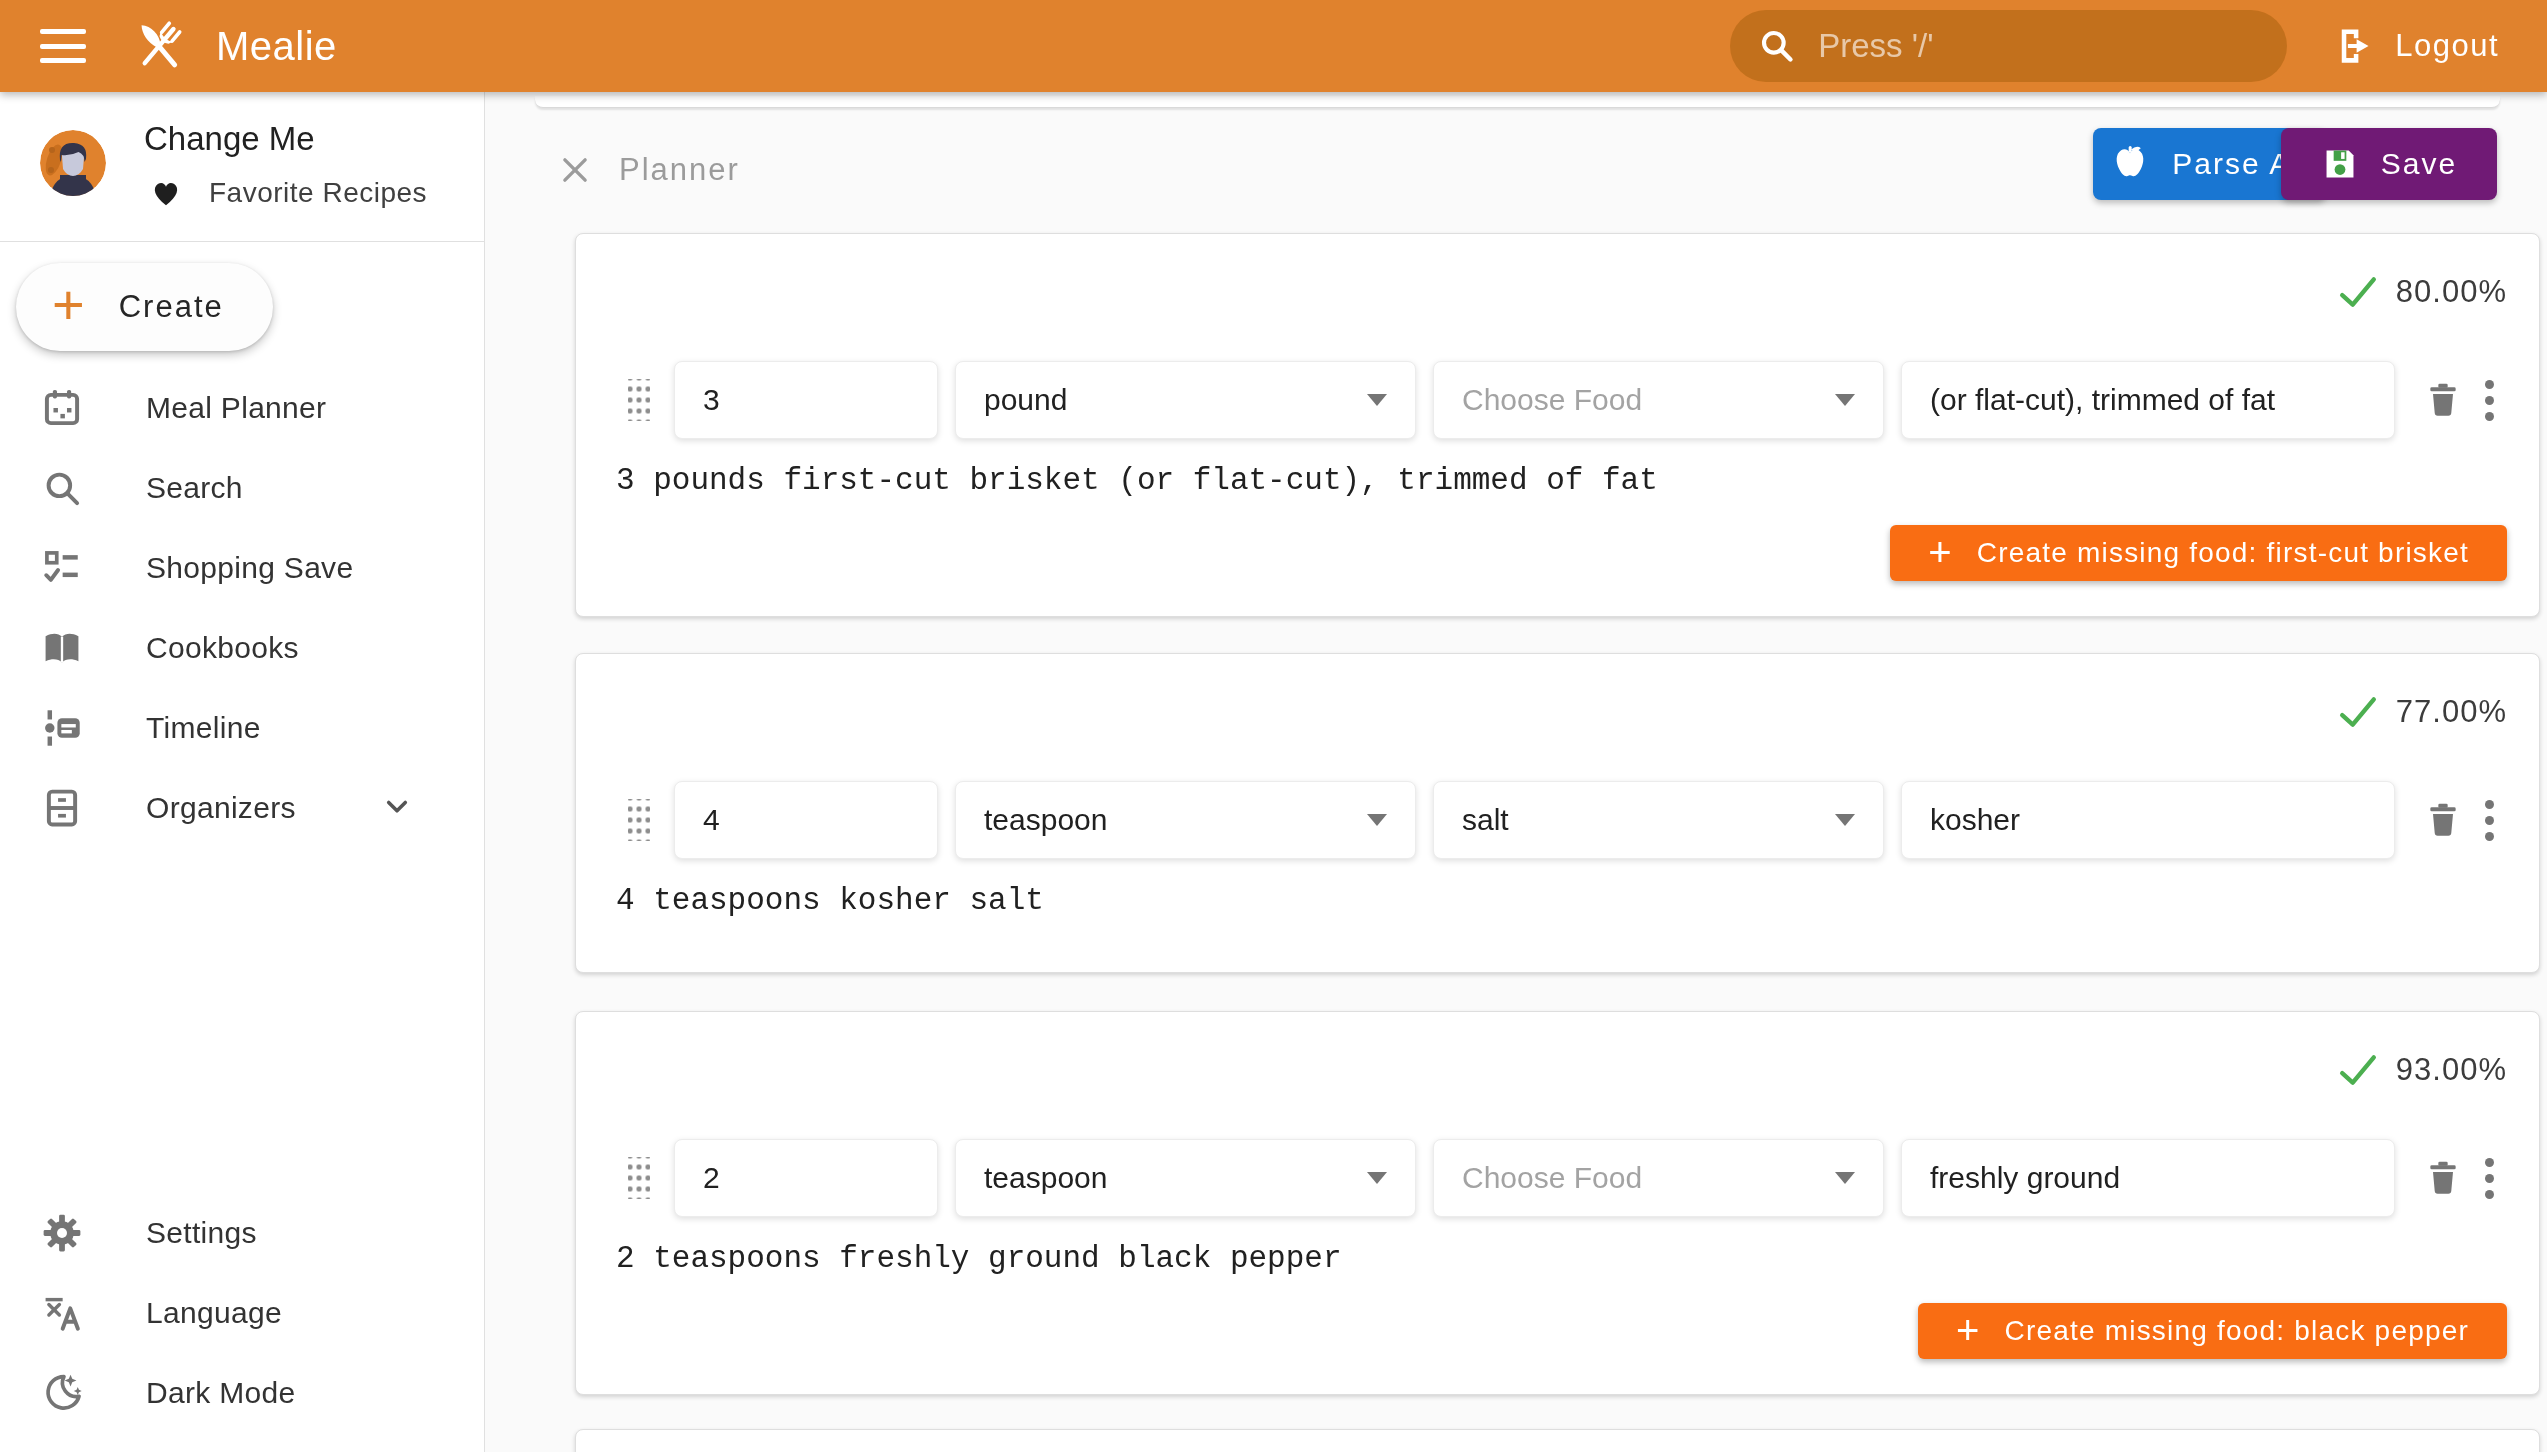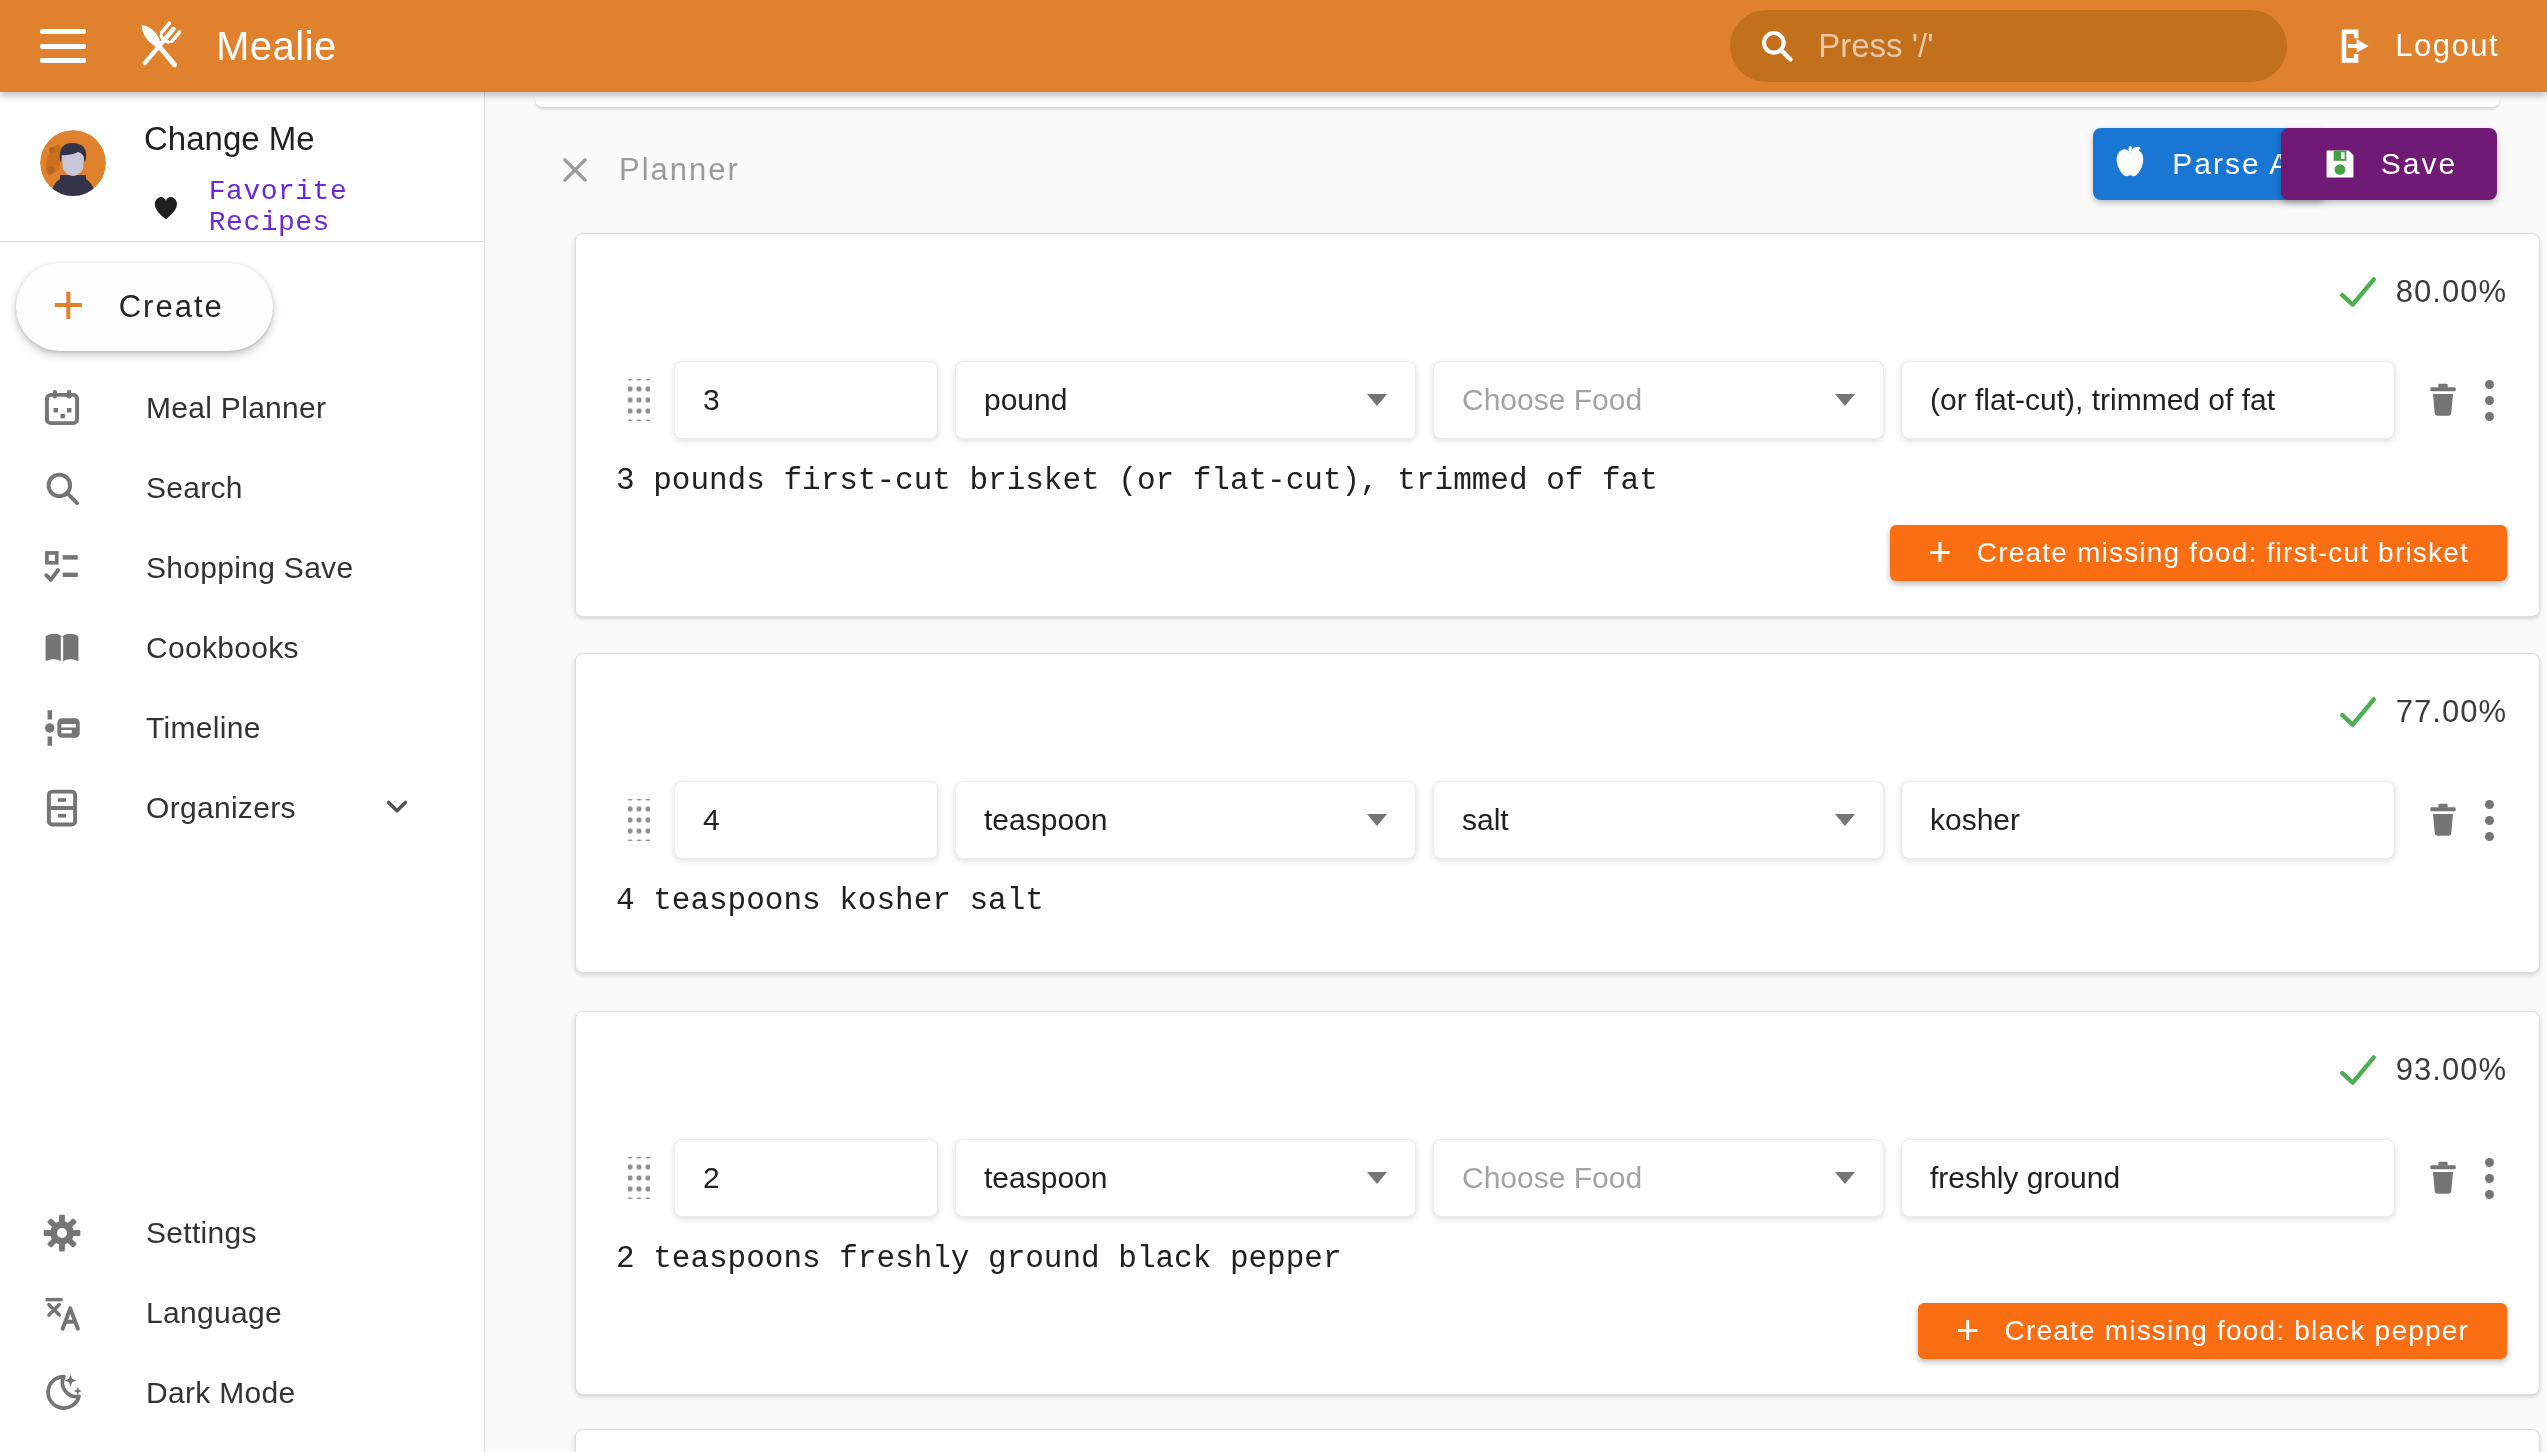--- a/index.html
+++ b/index.html
@@ -35,21 +35,21 @@
   .logout span { color:#fff; font-size:31px; font-weight:500; letter-spacing:1.5px; }
 
   
   .sidebar {
     position:absolute; top:92px; left:0; width:485px; height:1361px;
     background:#FFFFFF; border-right:1px solid #E0E0E0; z-index:20;
   }
   .avatar { position:absolute; left:40px; top:38px; width:66px; height:66px; border-radius:50%; overflow:hidden; cursor:pointer; }
   .user-name { position:absolute; left:144px; top:28px; font-size:33px; color:#212121; }
   .fav-row { position:absolute; left:149px; top:84px; display:flex; align-items:center; gap:26px; cursor:pointer; }
-  .fav-row span { font-size:28px; font-weight:500; color:#6d28d9; letter-spacing:0.5px;font-family:Liberation Mono, monospace; }
+  .fav-row span { font-size:28px; font-weight:500; color:#404040; letter-spacing:0.5px; }
   .side-divider { position:absolute; left:0; top:149px; width:100%; height:1px; background:#E0E0E0; }
   .create-btn {
     position:absolute; left:16px; top:171px; width:257px; height:88px;
     background:#FDFDFD; border-radius:44px; display:flex; align-items:center;
     padding:0 36px; gap:34px; cursor:pointer;
     box-shadow:0 4px 10px rgba(0,0,0,0.22), 0 1px 3px rgba(0,0,0,0.14);
   }
   .create-btn .plus { color:#E0822D; font-size:56px; font-weight:400; line-height:1; margin-top:-4px; }
   .create-btn span.lbl { font-size:31px; font-weight:500; letter-spacing:2px; color:#262626; }
   .nav { position:absolute; top:276px; left:0; width:100%; }

